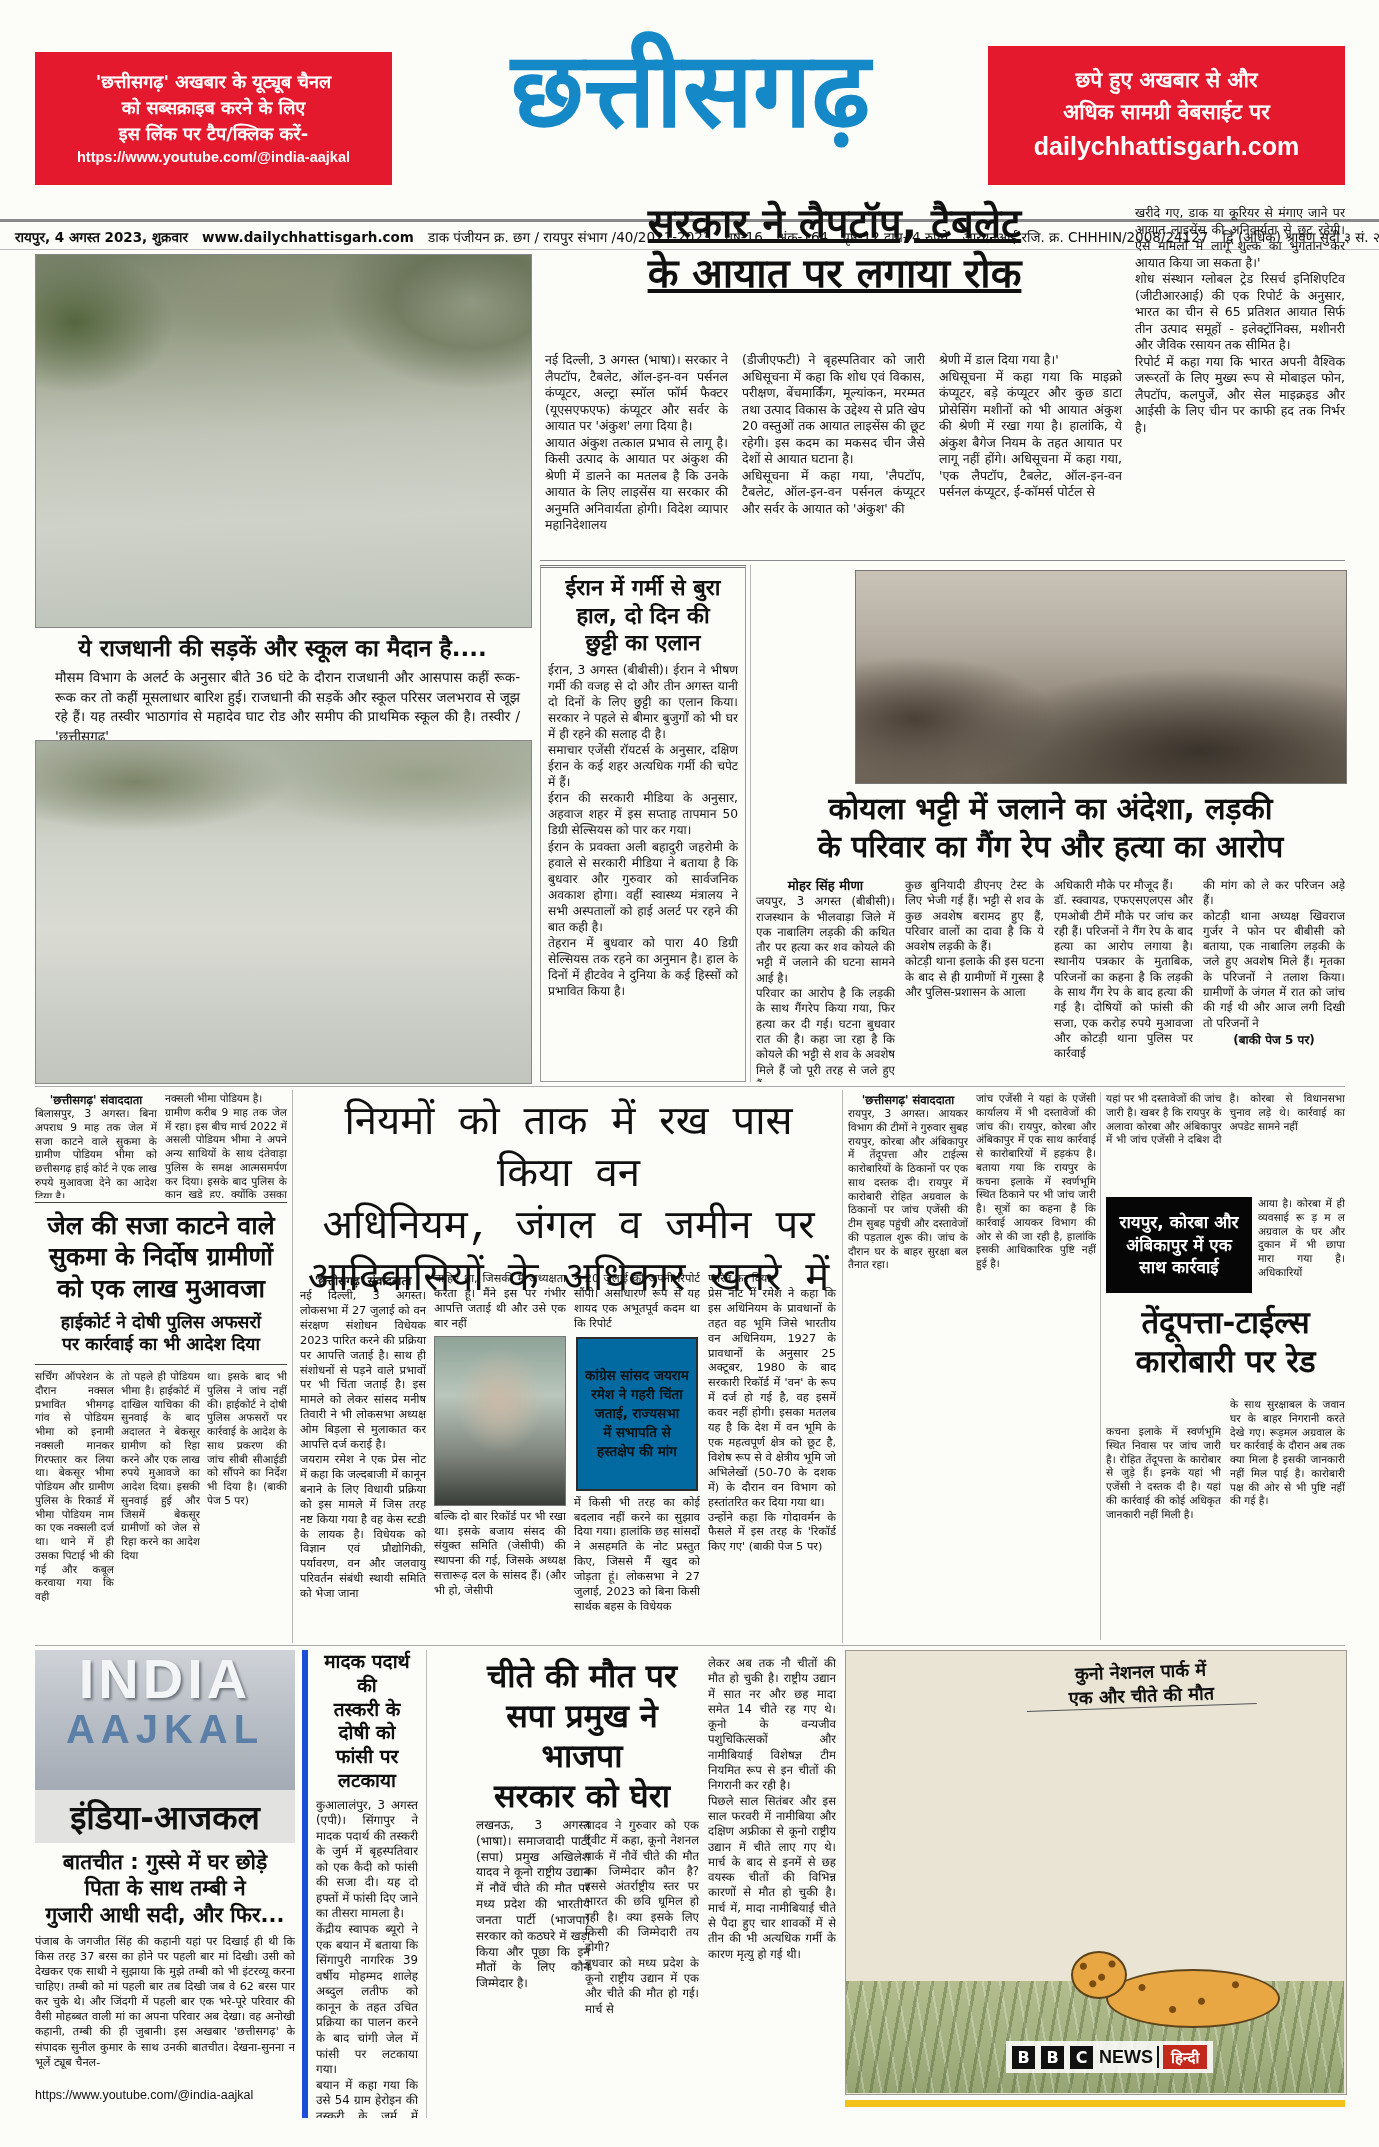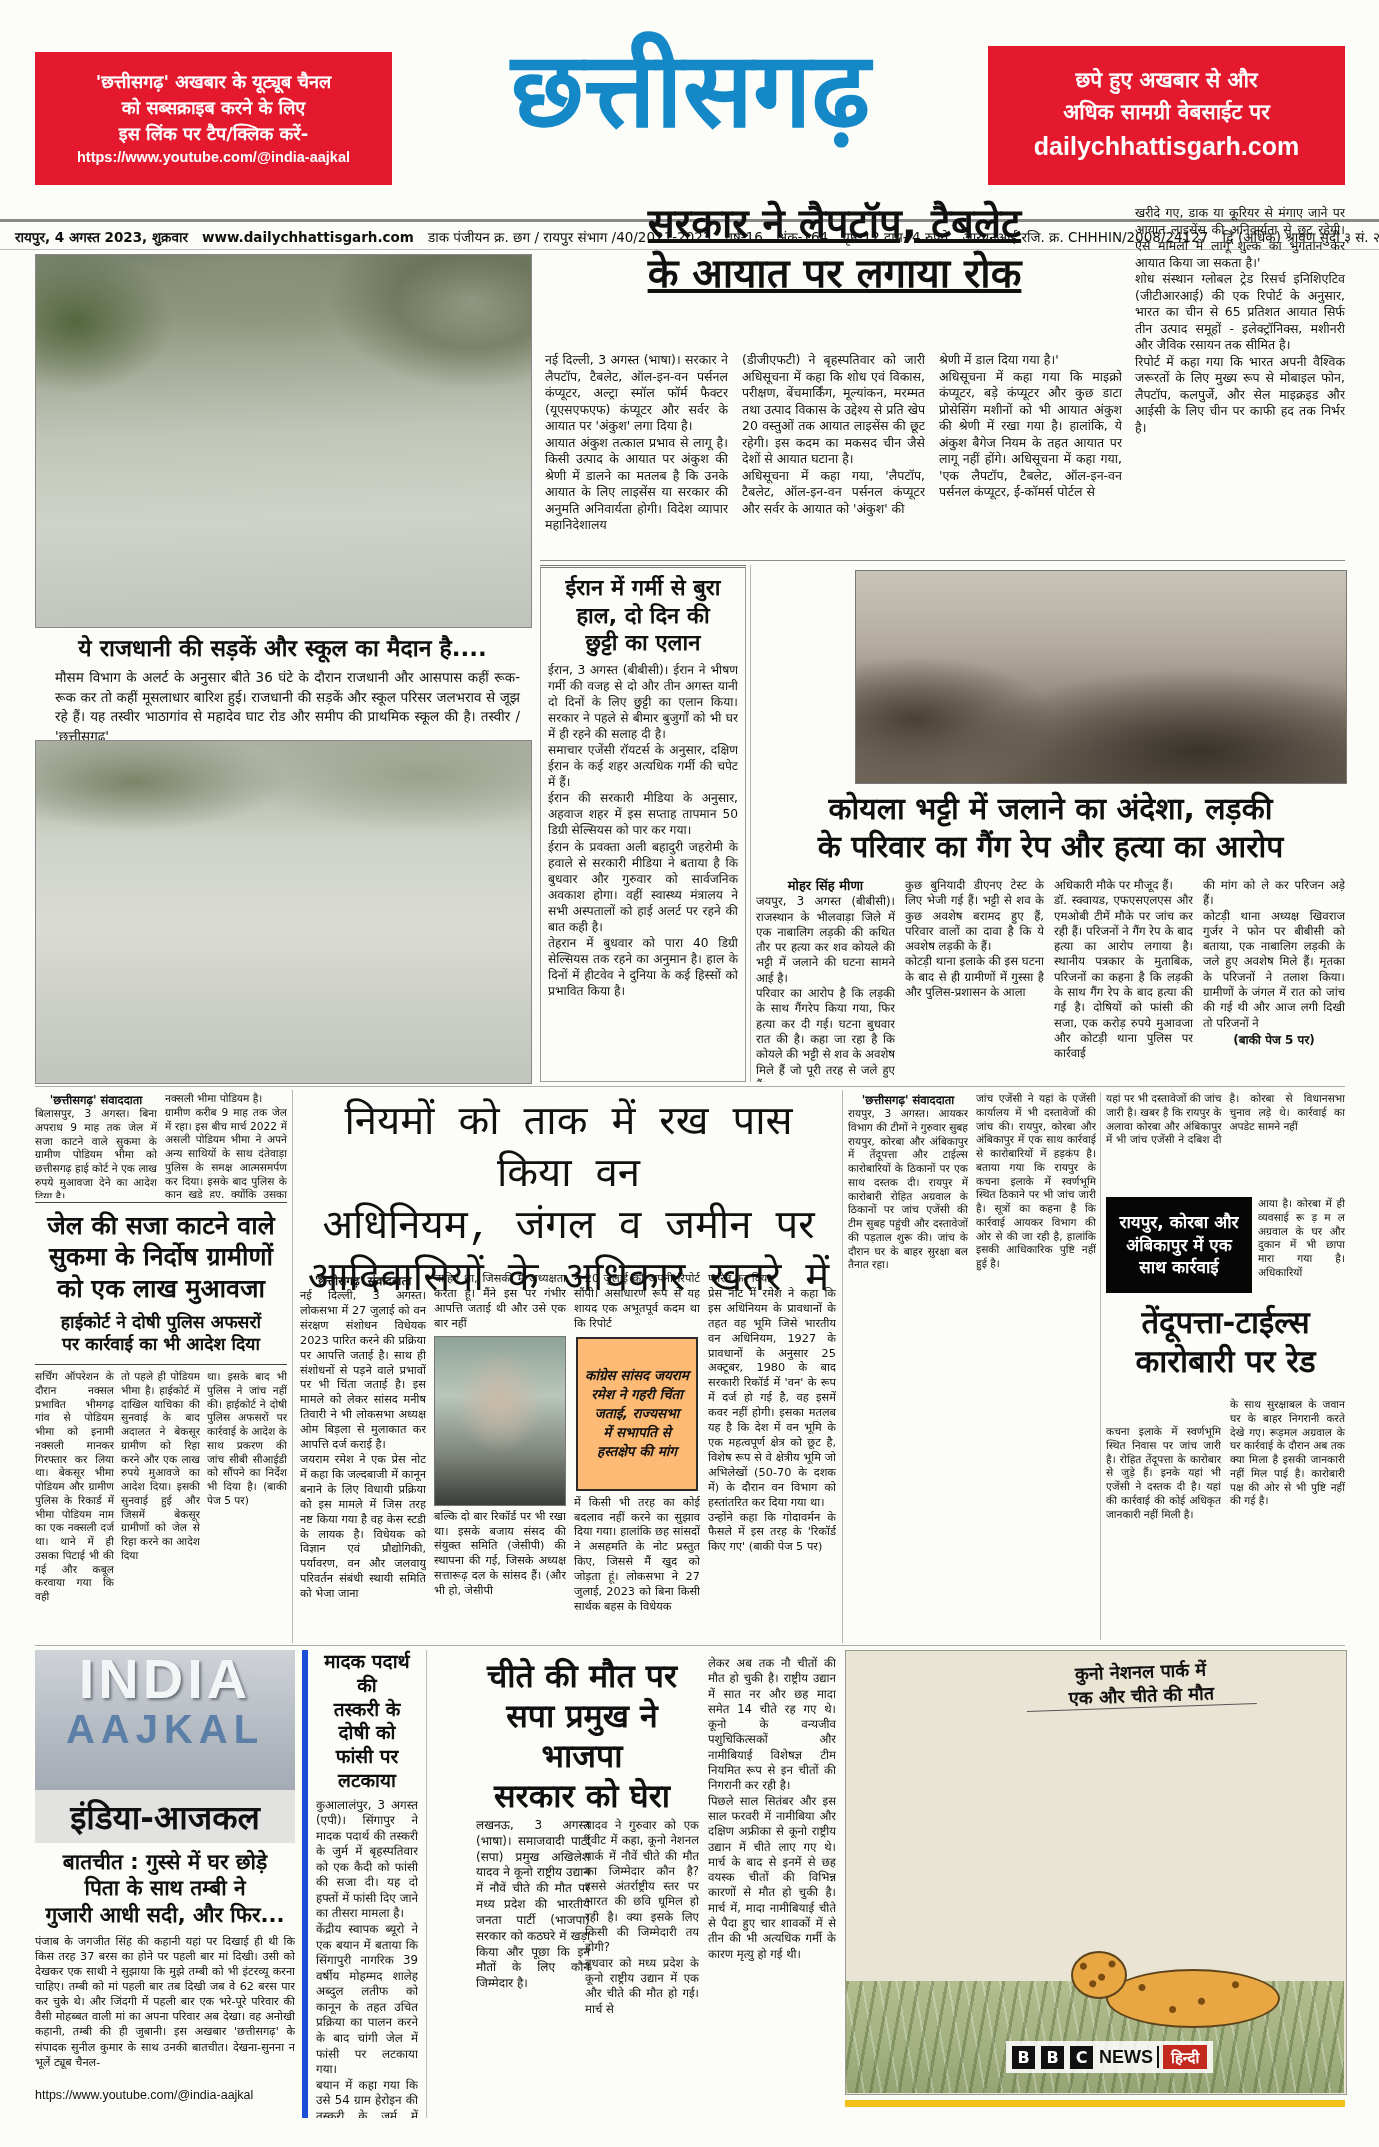--- a/index.html
+++ b/index.html
@@ -33,21 +33,21 @@
   .photo-kiln{background:
       radial-gradient(ellipse 200px 90px at 12% 70%, #4a4036 0%, rgba(74,64,54,0) 70%),
       radial-gradient(ellipse 320px 110px at 70% 85%, #3a332b 0%, rgba(58,51,43,0) 75%),
       linear-gradient(180deg,#c9c3b7 0%,#b4aca0 35%,#8f8578 65%,#6b6154 100%);}
   .photo-portrait{background:
       radial-gradient(ellipse 60px 70px at 50% 38%, #c9b9a6 0%, rgba(201,185,166,0) 75%),
       linear-gradient(180deg,#8fa398 0%,#b9c6bb 35%,#7e857c 70%,#3a3d38 100%);}
   .blackbox{background:#060606;color:#fff;font-weight:bold;text-align:center;
             display:flex;align-items:center;justify-content:center;line-height:1.35;}
   .notebox{border:2px solid #2c2c2c;font-weight:bold;text-align:center;
-           display:flex;align-items:center;justify-content:center;line-height:1.4;background:#fdba74;font-style:italic;}
+           display:flex;align-items:center;justify-content:center;line-height:1.4;background:#0369a1;}
   .cartoon{background:#e9e4d4;border:1px solid #9b9b92;}
   .bubble{background:#fdfdf8;border-radius:34px;box-shadow:0 0 0 1px #d8d2c2;
           display:flex;align-items:center;justify-content:center;text-align:center;
           font-weight:bold;line-height:1.3;}
   .bubble:after{content:"";position:absolute;left:58px;bottom:-26px;width:0;height:0;
           border-left:10px solid transparent;border-right:16px solid transparent;
           border-top:28px solid #fdfdf8;transform:rotate(8deg);}
   .grass{background:
       repeating-linear-gradient(100deg, rgba(70,90,40,.35) 0 3px, rgba(0,0,0,0) 3px 14px),
       repeating-linear-gradient(80deg, rgba(255,255,255,.25) 0 2px, rgba(0,0,0,0) 2px 17px),

